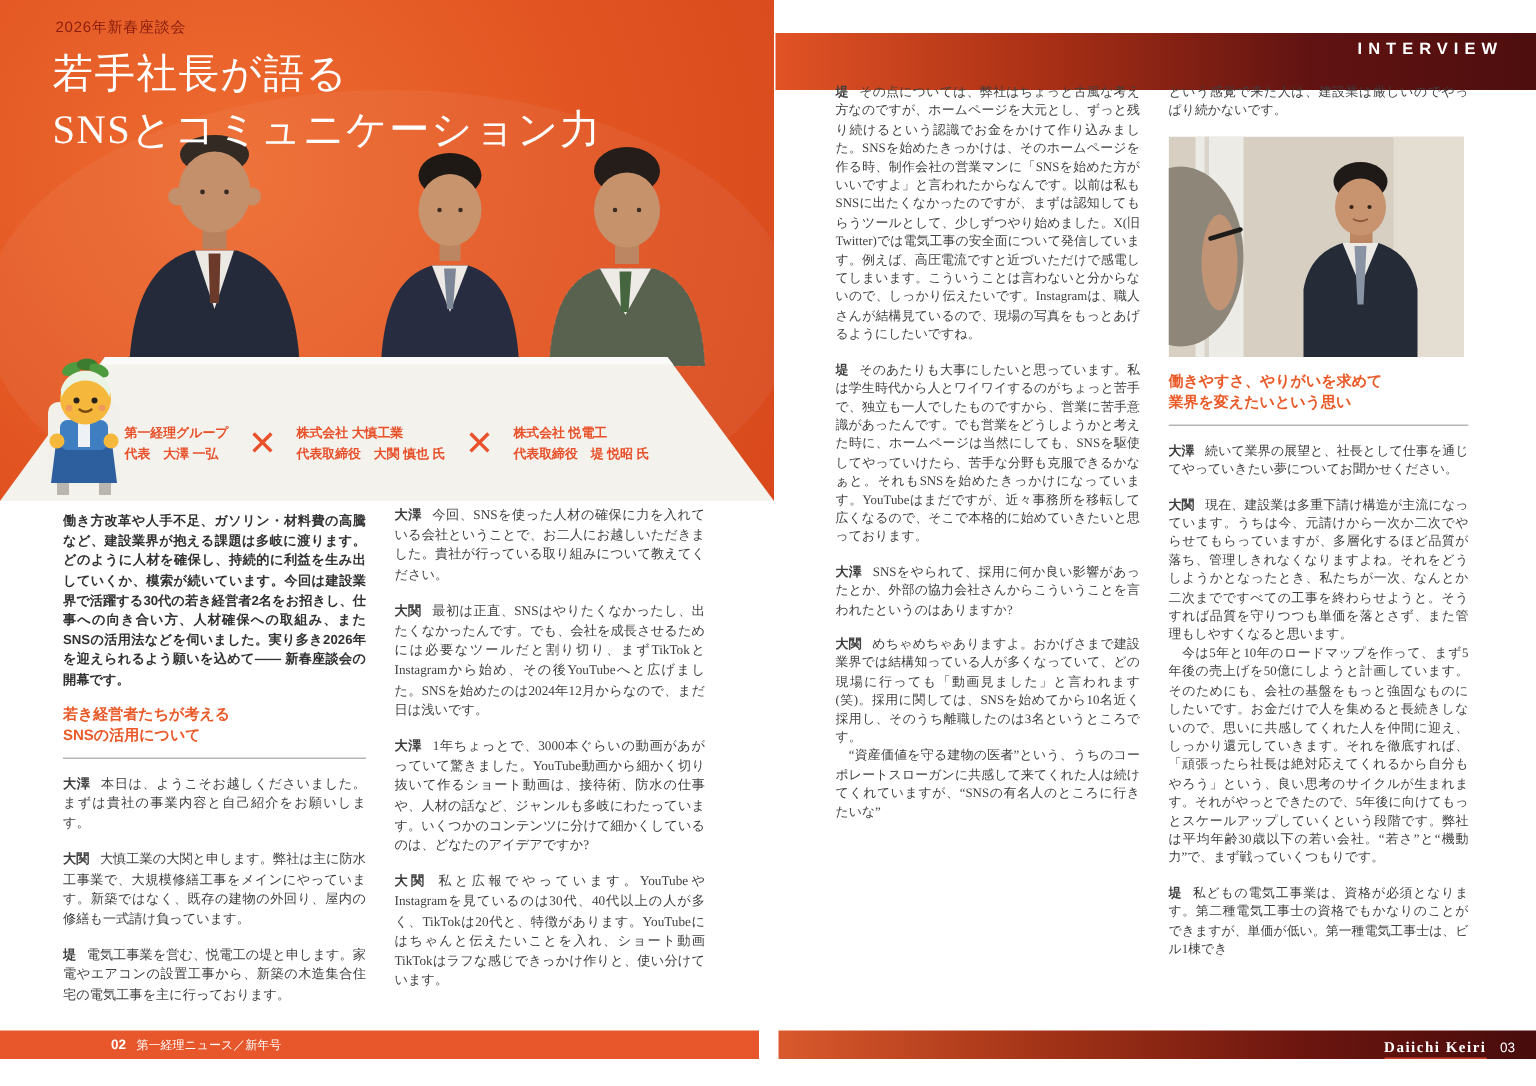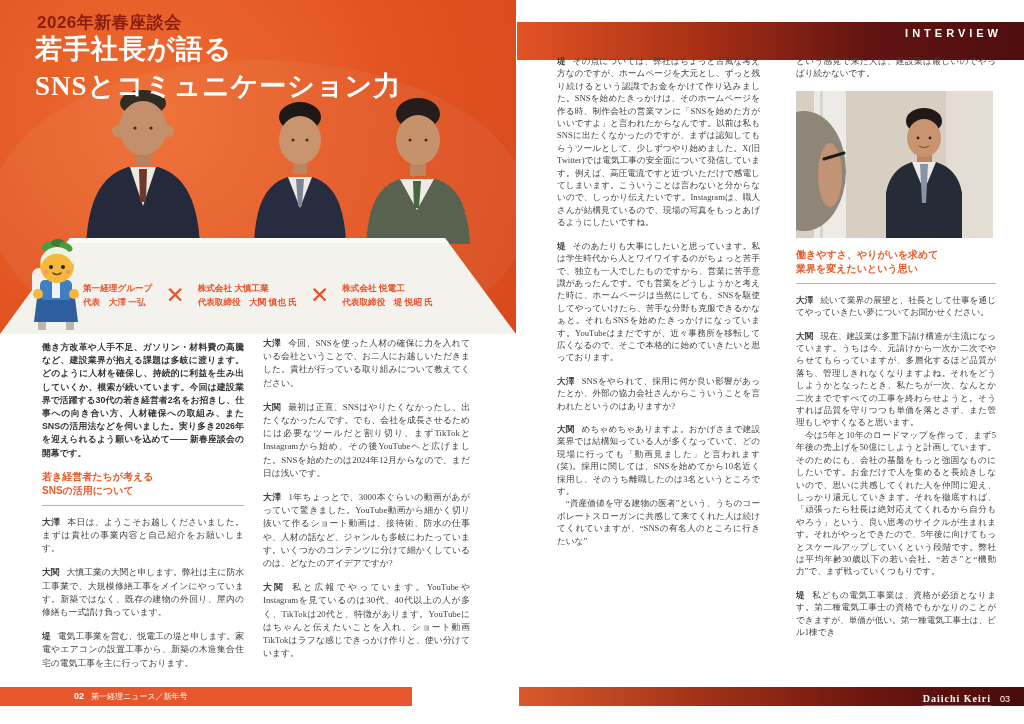--- a/index.html
+++ b/index.html
@@ -3,23 +3,23 @@
 <meta charset="utf-8">
 <style>
   html,body{margin:0;padding:0;background:#ffffff;}
   .spread{position:relative;width:1024px;height:724px;background:#fff;overflow:hidden;
           font-family:"Liberation Sans","DejaVu Sans",sans-serif;color:#3f3f3f;}
 
   
   .hero{position:absolute;left:0;top:0;width:516px;height:334px;
         background:radial-gradient(circle at 30% 35%, #ee6c31 0%, #e25522 55%, #d8481c 100%);overflow:hidden;}
   .hero-photo{position:absolute;left:0;top:0;}
-  .kicker{position:absolute;left:37px;top:11px;font-size:17px;font-weight:bold;color:#8a1d0f;letter-spacing:.5px;}
+  .kicker{position:absolute;left:37px;top:11px;font-size:10px;font-weight:normal;color:#8a1d0f;letter-spacing:.5px;}
   .hero-title{position:absolute;left:35px;top:31px;margin:0;color:#ffffff;
-        font-family:"Liberation Serif","DejaVu Serif",serif;font-weight:700;
+        font-family:"Liberation Serif","DejaVu Serif",serif;font-weight:400;
         font-size:27px;line-height:37px;letter-spacing:1px;}
   .names{position:absolute;left:0;top:282px;width:516px;display:flex;justify-content:center;
          align-items:flex-start;gap:13px;z-index:4;}
   .name-block{color:#e8512a;font-size:8.6px;font-weight:bold;line-height:1.6;white-space:nowrap;}
   .xsep{color:#e8512a;font-size:23px;font-weight:300;line-height:1;margin-top:2px;}
   .mascot{position:absolute;left:14px;top:234px;z-index:3;}
 
   
   .top-bar{position:absolute;left:517px;top:22px;width:507px;height:38px;
         background:linear-gradient(90deg,#e25325 0%,#aa3015 35%,#611312 70%,#4e0e0e 100%);
@@ -27,35 +27,35 @@
   .top-bar span{display:inline-block;line-height:23px;padding-right:22px;
         font-size:11px;font-weight:bold;letter-spacing:4px;}
 
   
   .col{position:absolute;overflow:hidden;text-align:justify;}
   .lcol{font-size:8.8px;line-height:13.2px;}
   .rcol{font-size:8.6px;line-height:12.4px;}
   .col1{left:42px;top:341px;width:202px;height:347px;}
   .col2{left:263px;top:337px;width:207px;height:351px;}
   .col3{left:557px;top:55px;width:203px;height:634px;}
-  .col4{left:796px;top:55px;width:200px;height:634px;}
+  .col4{left:779px;top:55px;width:200px;height:634px;}
 
   .intro{font-weight:bold;color:#333;margin:0 0 8px 0;}
   .orange-h{color:#ea5a28;font-size:10px;font-weight:bold;line-height:1.45;
             margin:10px 0 6px 0;white-space:pre-line;}
   .hrline{border:none;border-top:1px solid #b5b5b5;margin:4px 0 10px 0;}
   .para{margin:0 0 11px 0;font-family:"Liberation Serif","DejaVu Serif",serif;}
   .para .txt{white-space:pre-line;}
   .spk{font-family:"Liberation Sans","DejaVu Sans",sans-serif;font-weight:bold;margin-right:7px;}
   .spk:empty{display:none;margin:0;}
 
   .photo2{display:block;margin:4px 0 10px 0;}
 
   
-  .footer-left{position:absolute;left:0;top:687px;width:412px;height:19px;background:#e8572b;
+  .footer-left{position:absolute;left:0;top:687px;width:506px;height:19px;background:#e8572b;
         color:#fff;font-size:8px;line-height:19px;}
   .footer-left .fl-inner{padding-left:74px;}
   .footer-left .pgno{font-size:9px;font-weight:bold;margin-right:7px;}
   .footer-right{position:absolute;left:519px;top:687px;width:505px;height:19px;
         background:linear-gradient(90deg,#d9592c 0%,#a33317 35%,#6b150f 70%,#470c0c 100%);
         color:#fff;text-align:right;line-height:19px;}
   .footer-right .fr-inner{padding-right:14px;}
   .logo{font-family:"Liberation Serif","DejaVu Serif",serif;font-weight:bold;font-size:10px;
         letter-spacing:1px;border-bottom:1px solid #c8442a;padding-bottom:1px;}
   .footer-right .pgno{font-size:9px;margin-left:9px;}

